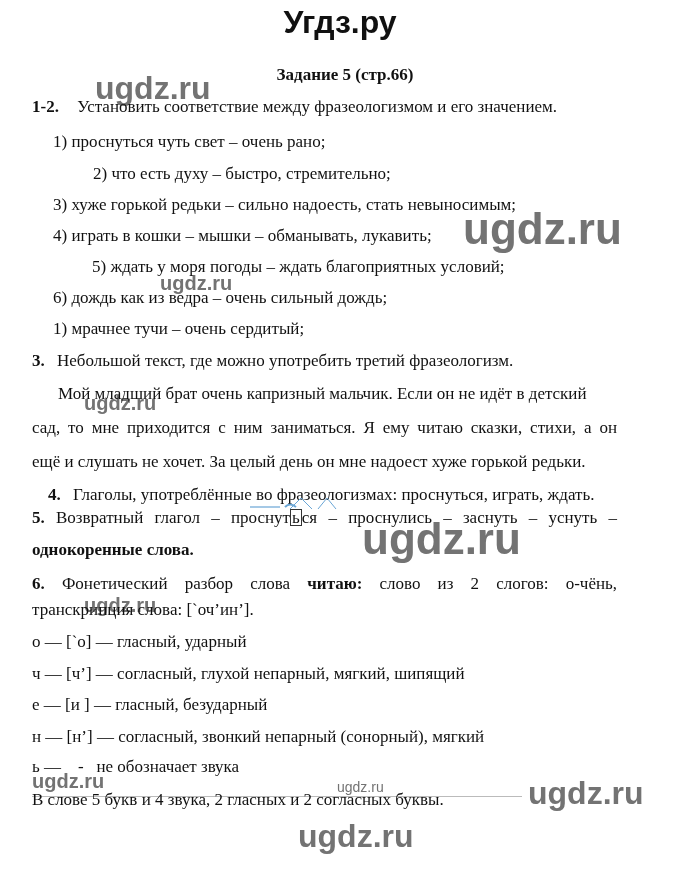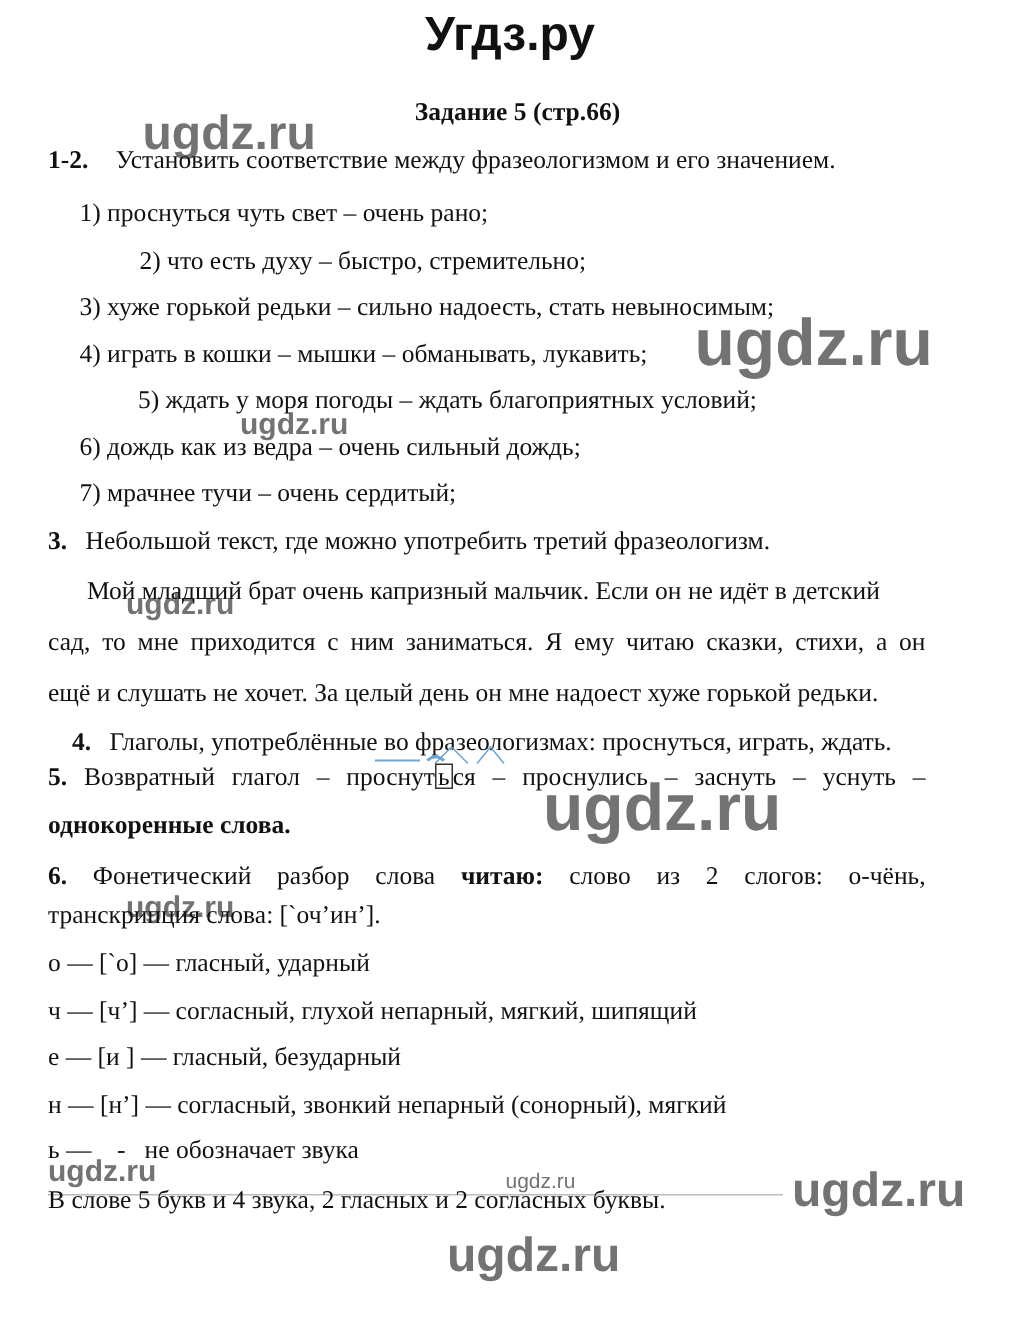--- a/index.html
+++ b/index.html
@@ -39,21 +39,21 @@
 <div class="line" style="left:32px;top:97px;">
   <span class="num">1-2.</span>
   <span style="margin-left:14px;">Установить соответствие между фразеологизмом и его значением.</span>
 </div>
 <div class="line" style="left:53px;top:132px;">1) проснуться чуть свет – очень рано;</div>
 <div class="line" style="left:53px;top:164px;margin-left:40px;">2) что есть духу – быстро, стремительно;</div>
 <div class="line" style="left:53px;top:195px;">3) хуже горькой редьки – сильно надоесть, стать невыносимым;</div>
 <div class="line" style="left:53px;top:226px;font-family:Liberation Serif, serif;">4) играть в кошки – мышки – обманывать, лукавить;</div>
 <div class="line" style="left:53px;top:257px;margin-left:39px;">5) ждать у моря погоды – ждать благоприятных условий;</div>
 <div class="line" style="left:53px;top:288px;">6) дождь как из ведра – очень сильный дождь;</div>
-<div class="line" style="left:53px;top:319px;">7) мрачнее тучи – очень сердитый;</div>
+<div class="line" style="left:53px;top:319px;">1) мрачнее тучи – очень сердитый;</div>
 
 <div class="line" style="left:32px;top:351px;">
   <span class="num">3.</span>
   <span style="margin-left:8px;">Небольшой текст, где можно употребить третий фразеологизм.</span>
 </div>
 <div class="line" style="left:58px;top:384px;">Мой младший брат очень капризный мальчик. Если он не идёт в детский</div>
 <div class="line just" style="left:32px;top:418px;">сад, то мне приходится с ним заниматься. Я ему читаю сказки, стихи, а он</div>
 <div class="line" style="left:32px;top:452px;">ещё и слушать не хочет. За целый день он мне надоест хуже горькой редьки.</div>
 
 <div class="line" style="left:32px;top:485px;margin-left:16px;">

